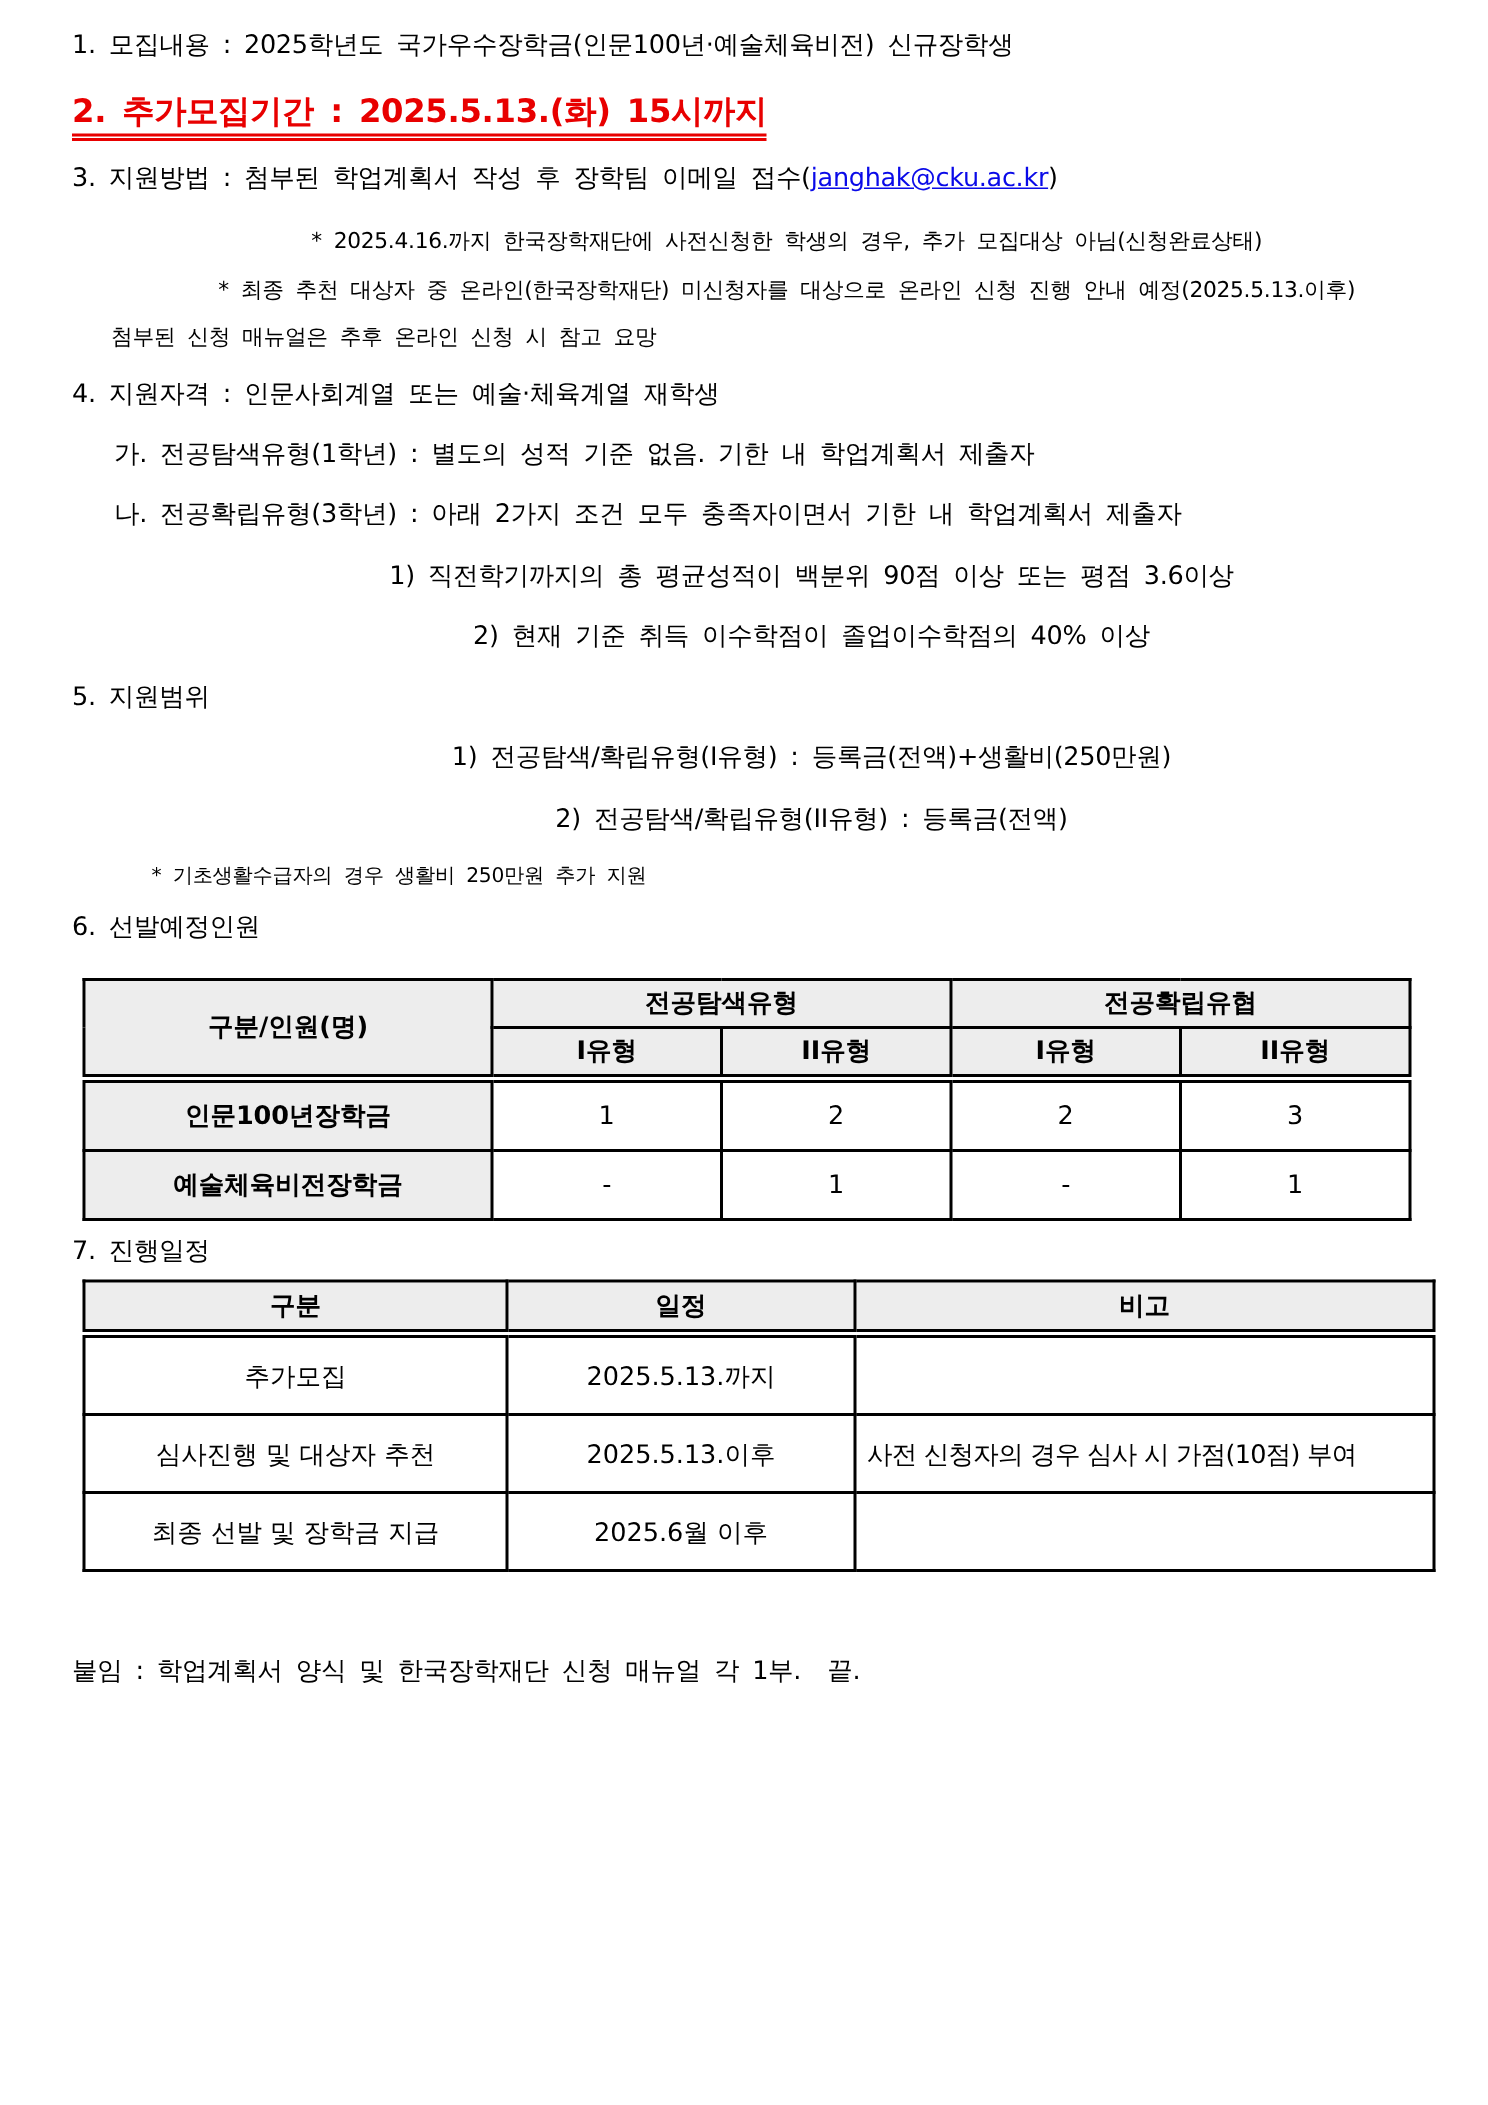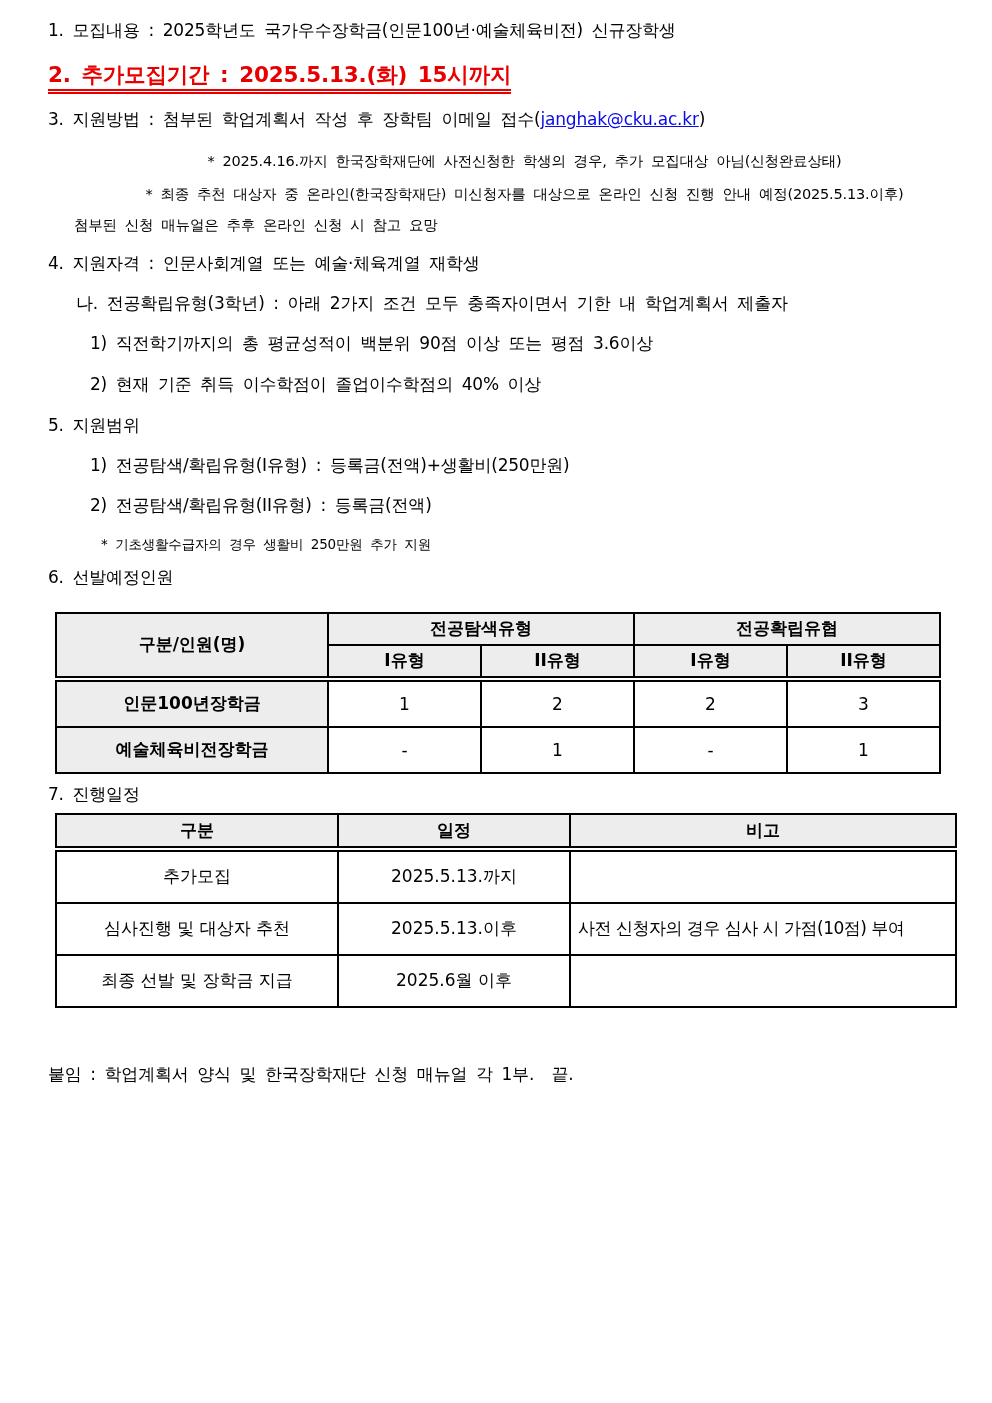--- a/index.html
+++ b/index.html
@@ -49,21 +49,21 @@
     color:var(--blue);
     text-decoration:underline;
     cursor:pointer;
     word-spacing:0;
   }
   .l-note{margin:22px 0 0 57px;font-size:14.5px;text-align:center;}
   .l-note2{margin-top:14px;}
   .l-note-cont{margin:13px 0 0 74px;font-size:14.5px;}
   .l-sec4{margin-top:19px;}
   .l-sub1{margin-left:76px;margin-top:19px;}
-  .l-sub2{margin-left:90px;margin-top:19px;}
+  .l-sub2{margin-left:90px;margin-top:19px;text-align:center;}
   .l-small-note{margin:19px 0 0 101px;font-size:13.5px;}
   .l-sec6{margin-top:15px;}
   .l-sec7{margin-top:10px;}
   .doc-table{
     border-collapse:collapse;
     margin:23px 0 0 55px;
     width:886px;
     font-size:17px;
     table-layout:fixed;
     border-radius:12px;
@@ -102,20 +102,21 @@
     <span class="u">2. 추가모집기간 : 2025.5.13.(화) 15시까지</span>
   </div>
 
   <div class="line"><span>3. 지원방법 : 첨부된 학업계획서 작성 후 장학팀 이메일 접수(</span><a class="email">janghak@cku.ac.kr</a><span>)</span></div>
 
   <div class="line l-note">* 2025.4.16.까지 한국장학재단에 사전신청한 학생의 경우, 추가 모집대상 아님(신청완료상태)</div>
   <div class="line l-note l-note2">* 최종 추천 대상자 중 온라인(한국장학재단) 미신청자를 대상으로 온라인 신청 진행 안내 예정(2025.5.13.이후)</div>
   <div class="line l-note-cont">첨부된 신청 매뉴얼은 추후 온라인 신청 시 참고 요망</div>
 
   <div class="line l-sec4">4. 지원자격 : 인문사회계열 또는 예술·체육계열 재학생</div>
+  <div class="line l-sub1">가. 전공탐색유형(1학년) : 별도의 성적 기준 없음. 기한 내 학업계획서 제출자</div>
   <div class="line l-sub1">나. 전공확립유형(3학년) : 아래 2가지 조건 모두 충족자이면서 기한 내 학업계획서 제출자</div>
   <div class="line l-sub2">1) 직전학기까지의 총 평균성적이 백분위 90점 이상 또는 평점 3.6이상</div>
   <div class="line l-sub2">2) 현재 기준 취득 이수학점이 졸업이수학점의 40% 이상</div>
 
   <div class="line">5. 지원범위</div>
   <div class="line l-sub2">1) 전공탐색/확립유형(I유형) : 등록금(전액)+생활비(250만원)</div>
   <div class="line l-sub2">2) 전공탐색/확립유형(II유형) : 등록금(전액)</div>
   <div class="line l-small-note">* 기초생활수급자의 경우 생활비 250만원 추가 지원</div>
 
   <div class="line l-sec6">6. 선발예정인원</div>

